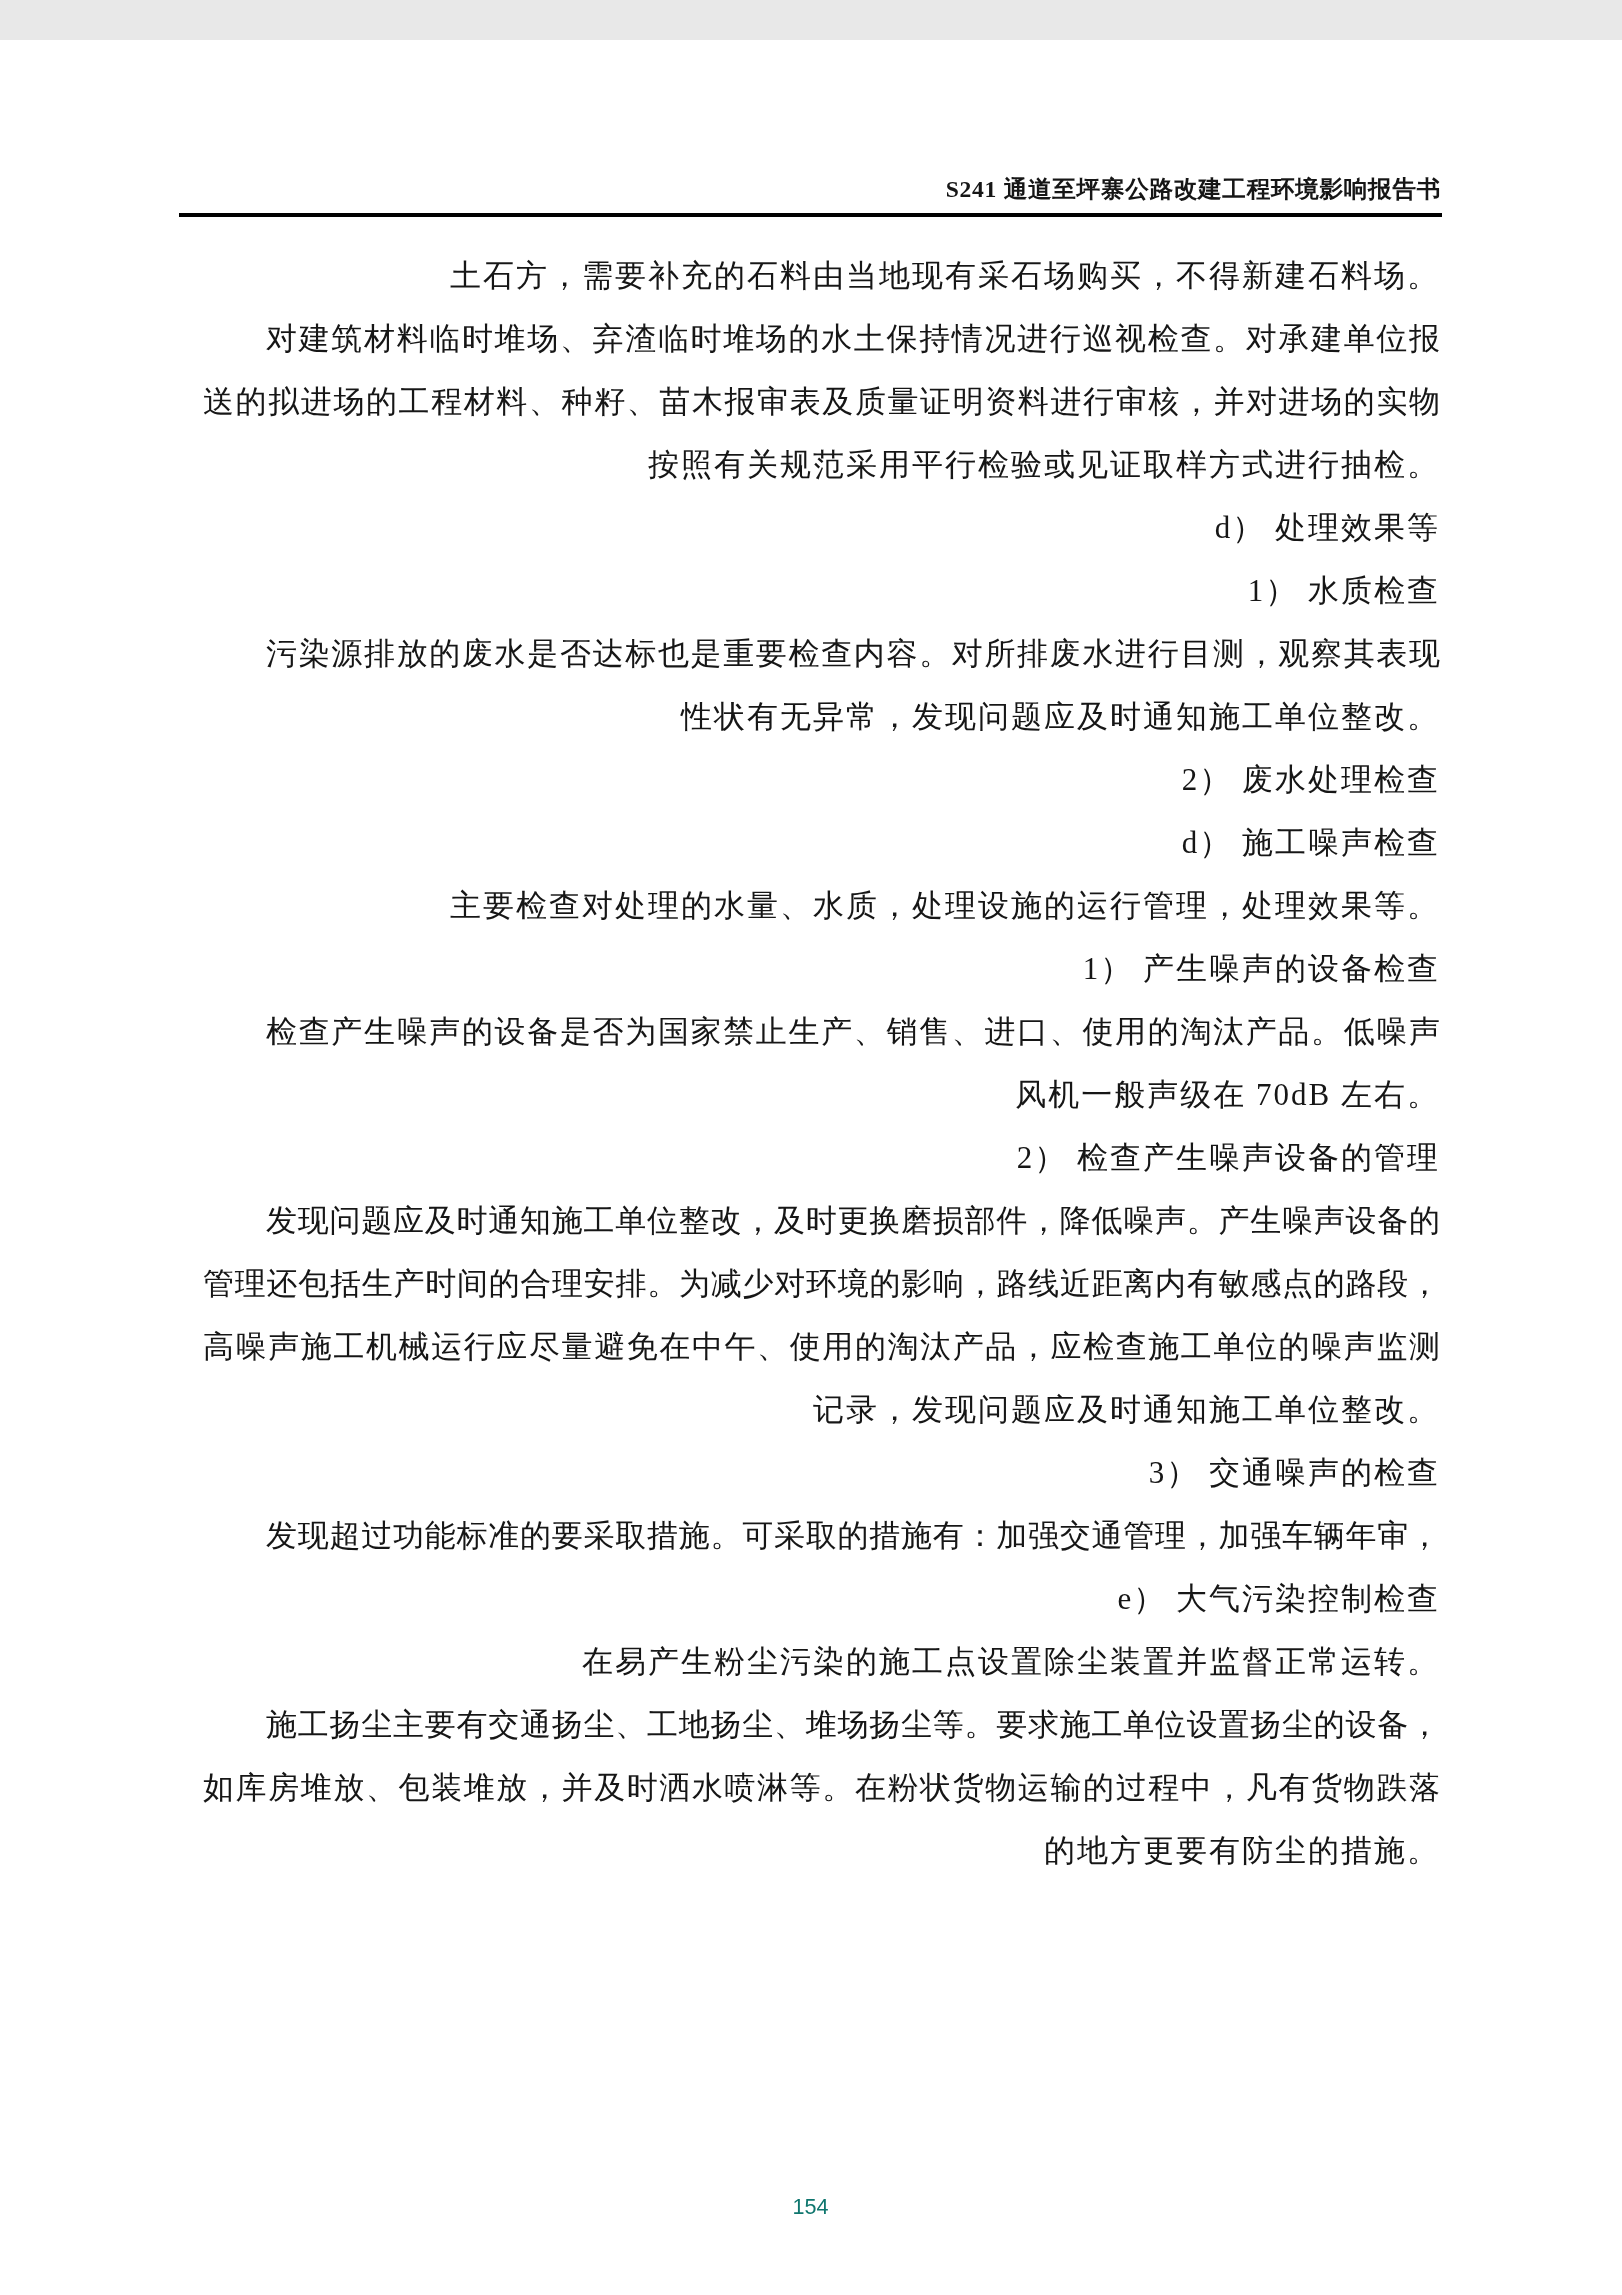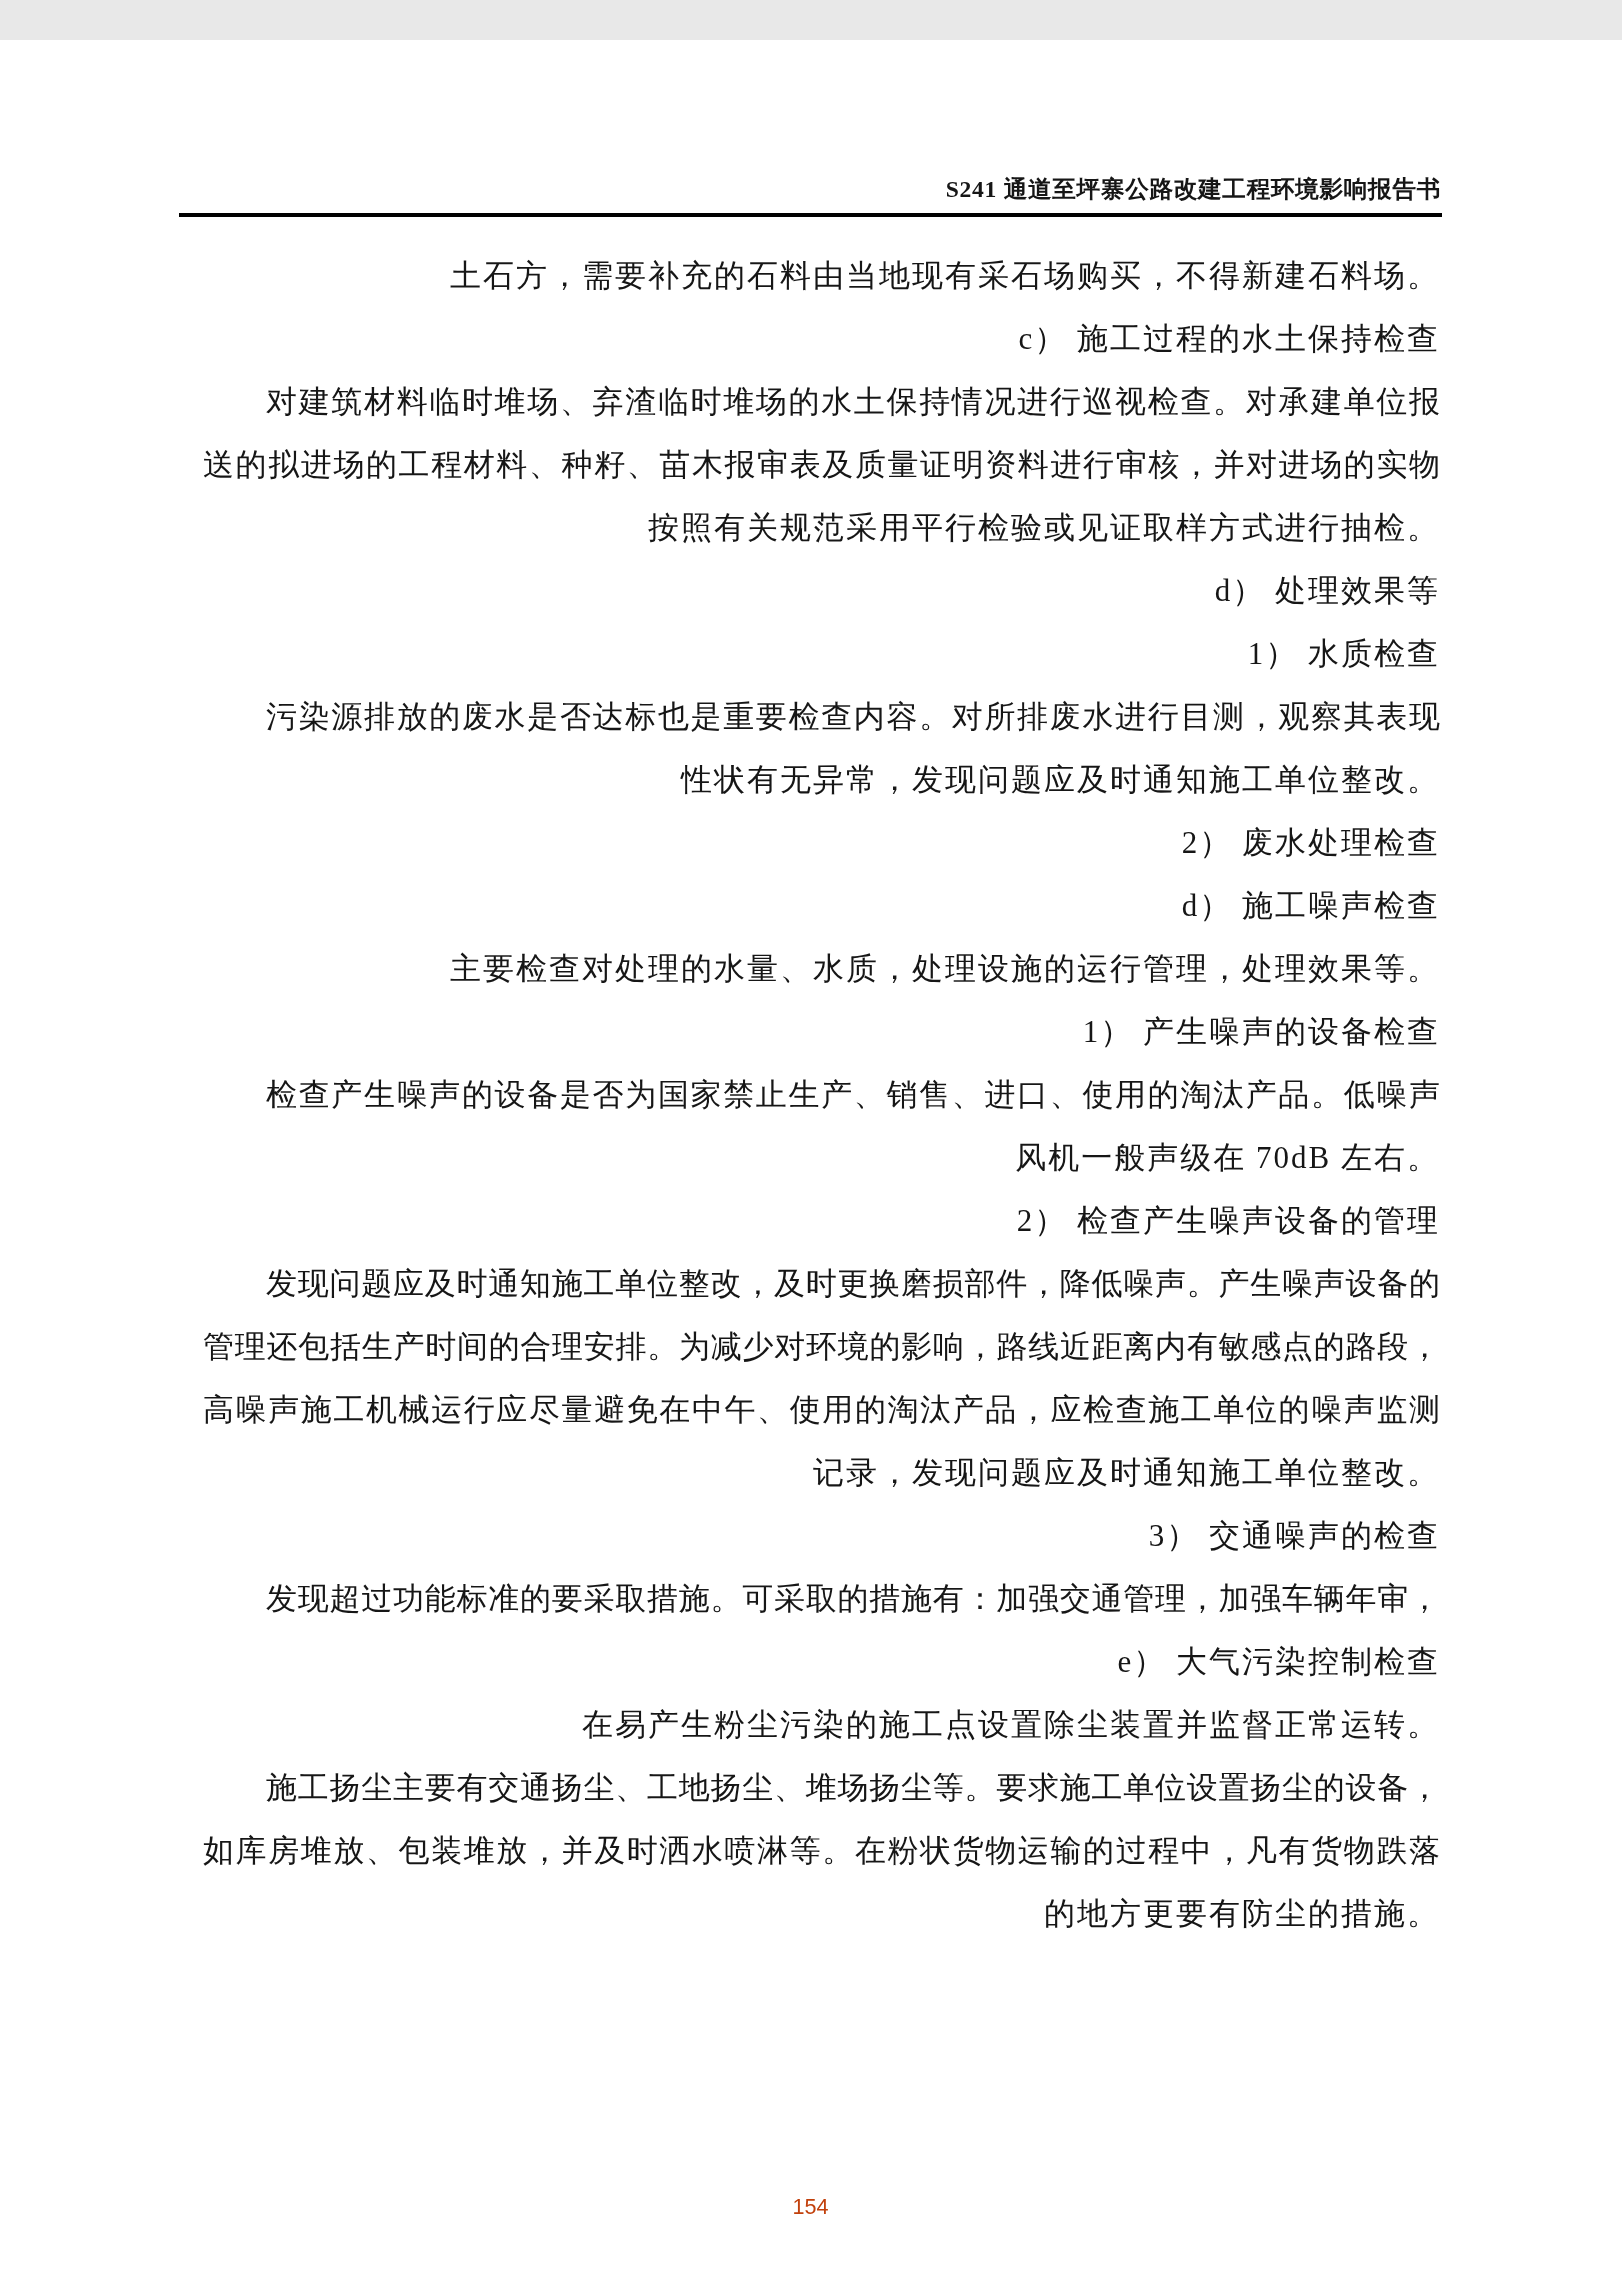--- a/index.html
+++ b/index.html
@@ -63,33 +63,32 @@
     text-indent:63px;
   }
   .page-number{
     position:absolute;
     top:2154px;
     left:179px;
     width:1263px;
     text-align:center;
     font-size:21.6px;
     font-family:"Liberation Sans","DejaVu Sans",sans-serif;
-    color:#c2410c;
+    color:#0f766e;
   }
 </style>
 </head>
 <body>
 
 <div class="page">
   <div class="header-title">S241 通道至坪寨公路改建工程环境影响报告书</div>
   <div class="header-rule"></div>
 
   <main class="body-text" id="body-lines">
       <p class="line">土石方，需要补充的石料由当地现有采石场购买，不得新建石料场。</p>
-      <p class="line indent">c） 施工过程的水土保持检查</p>
       <p class="line indent justify">对建筑材料临时堆场、弃渣临时堆场的水土保持情况进行巡视检查。对承建单位报</p>
       <p class="line justify">送的拟进场的工程材料、种籽、苗木报审表及质量证明资料进行审核，并对进场的实物</p>
       <p class="line">按照有关规范采用平行检验或见证取样方式进行抽检。</p>
       <p class="line indent">d） 处理效果等</p>
       <p class="line indent">1） 水质检查</p>
       <p class="line indent justify">污染源排放的废水是否达标也是重要检查内容。对所排废水进行目测，观察其表现</p>
       <p class="line">性状有无异常，发现问题应及时通知施工单位整改。</p>
       <p class="line indent">2） 废水处理检查</p>
       <p class="line indent">d） 施工噪声检查</p>
       <p class="line indent">主要检查对处理的水量、水质，处理设施的运行管理，处理效果等。</p>

